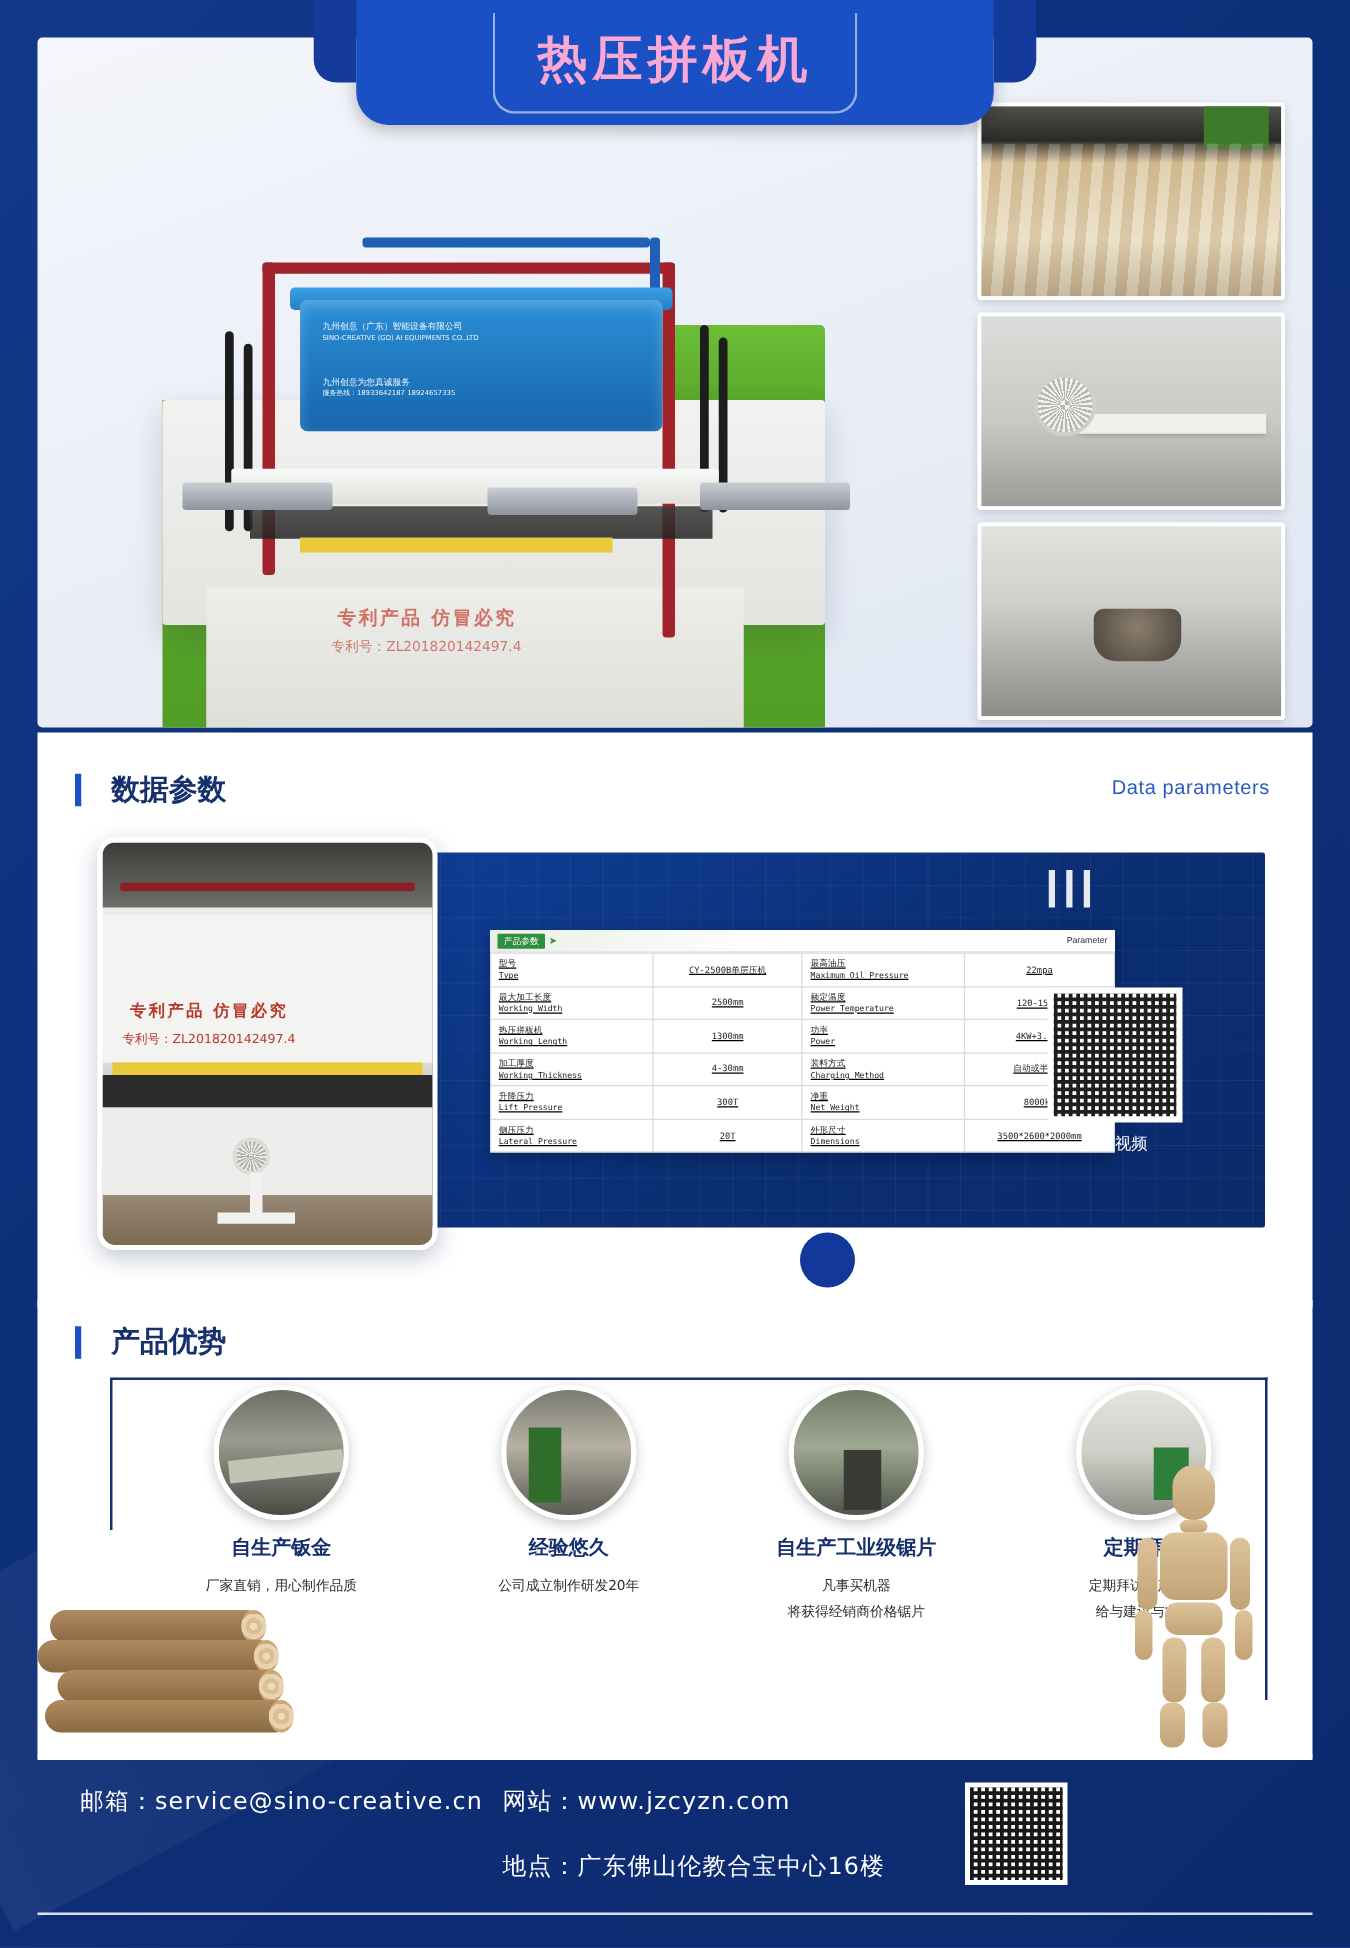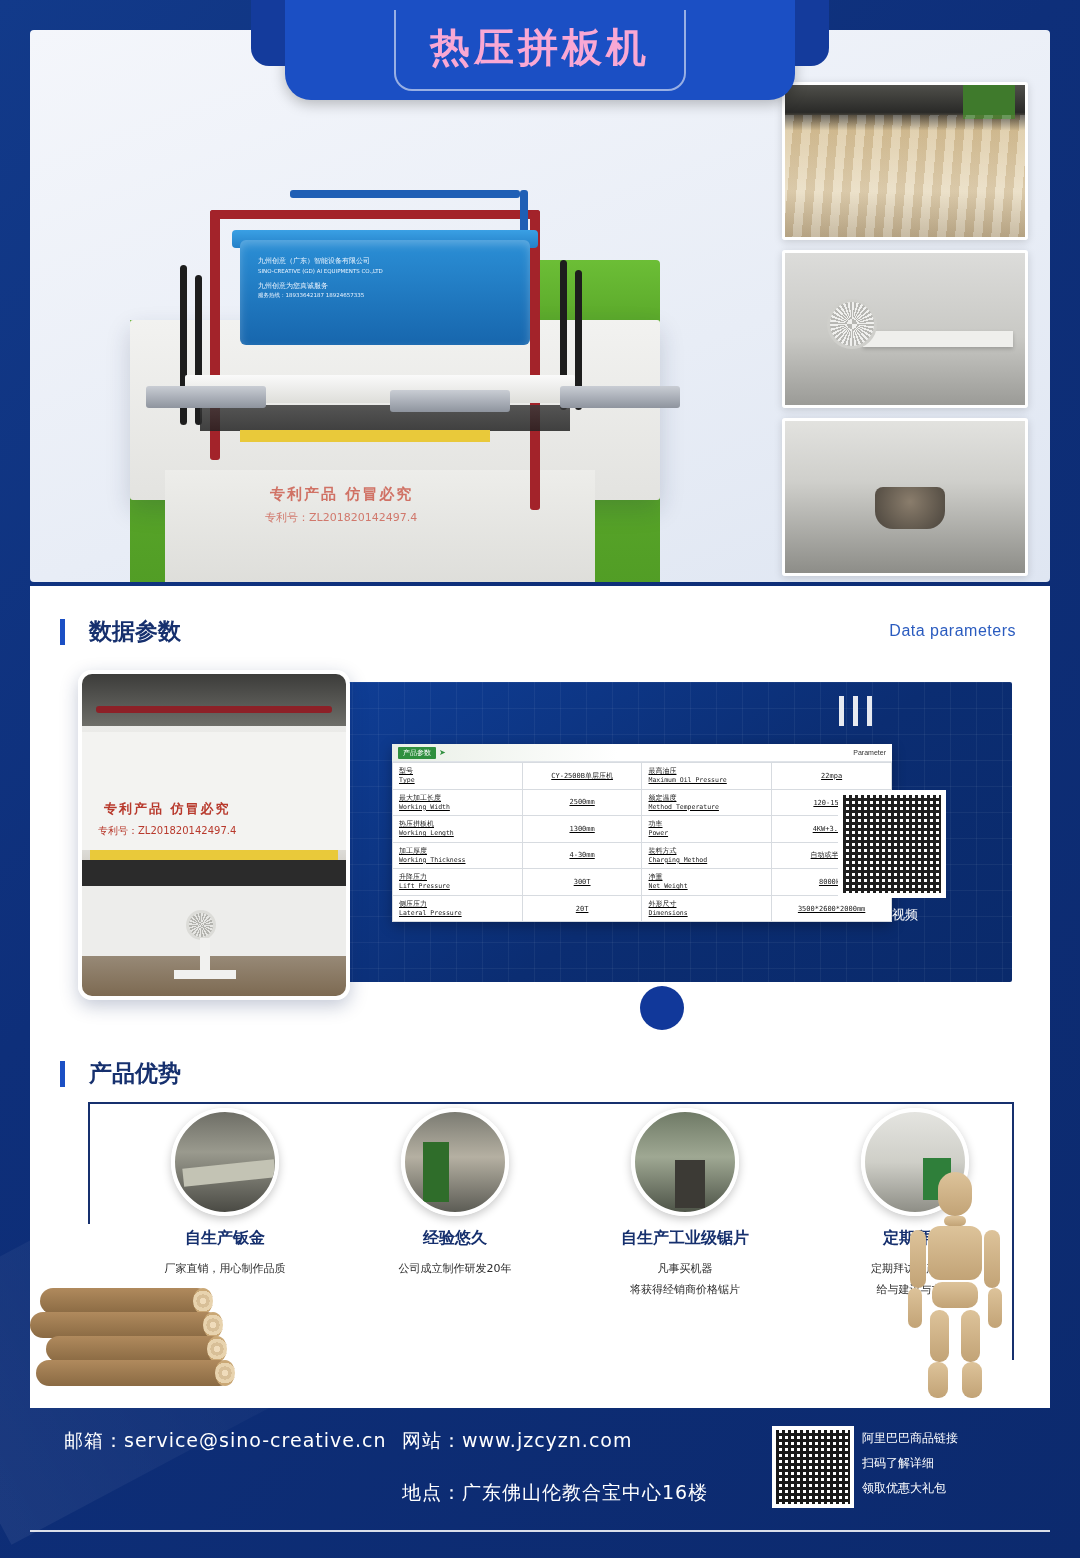--- a/index.html
+++ b/index.html
@@ -376,21 +376,21 @@
       <div class="hose" style="left:90px; top:175px; width:7px; height:160px;"></div>
       <div class="hose" style="left:105px; top:185px; width:7px; height:150px;"></div>
       <div class="hose" style="left:470px; top:170px; width:7px; height:150px;"></div>
       <div class="hose" style="left:485px; top:180px; width:7px; height:140px;"></div>
 
       <div class="mach-tank-lid"></div>
       <div class="mach-tank">
         <div class="tank-label">
           <div>九州创意（广东）智能设备有限公司</div>
           <div style="font-size:5.5px;">SINO-CREATIVE (GD) AI EQUIPMENTS CO.,LTD</div>
-          <div style="margin-top:6px;">九州创意为您真诚服务</div>
+          <div style="margin-top:26px;">九州创意为您真诚服务</div>
           <div style="font-size:5.5px;">服务热线：18933642187 18924657335</div>
         </div>
       </div>
 
       <div class="mach-plate-top"></div>
       <div class="mach-plate-mid"></div>
       <div class="mach-plate-yellow"></div>
 
       <div class="mach-cyl" style="left:56px; top:296px; width:120px;"></div>
       <div class="mach-cyl" style="left:300px; top:300px; width:120px;"></div>
@@ -469,21 +469,21 @@
               <td class="val">22mpa</td>
             </tr>
             <tr>
               <td class="lbl">
                   <span class="cn">最大加工长度</span>
                   <span class="en">Working Width</span>
                 </td>
               <td class="val">2500mm</td>
               <td class="lbl">
                   <span class="cn">额定温度</span>
-                  <span class="en">Method Temperature</span>
+                  <span class="en">Power Temperature</span>
                 </td>
               <td class="val">120-150℃</td>
             </tr>
             <tr>
               <td class="lbl">
                   <span class="cn">热压拼板机</span>
                   <span class="en">Working Length</span>
                 </td>
               <td class="val">1300mm</td>
               <td class="lbl">
@@ -608,19 +608,14 @@
       <div class="f-line">
         <span>网站：</span><span>www.jzcyzn.com</span>
       </div>
       <div class="f-line">
         <span>地点：</span><span>广东佛山伦教合宝中心16楼</span>
       </div>
     </div>
     <div class="f-qr">
         <div class="f-qr-inner"></div>
       </div>
-    <div class="f-notes">
-      <div class="f-note">阿里巴巴商品链接</div>
-      <div class="f-note">扫码了解详细</div>
-      <div class="f-note">领取优惠大礼包</div>
-    </div>
   </div>
 </div>
 
 </body></html>

